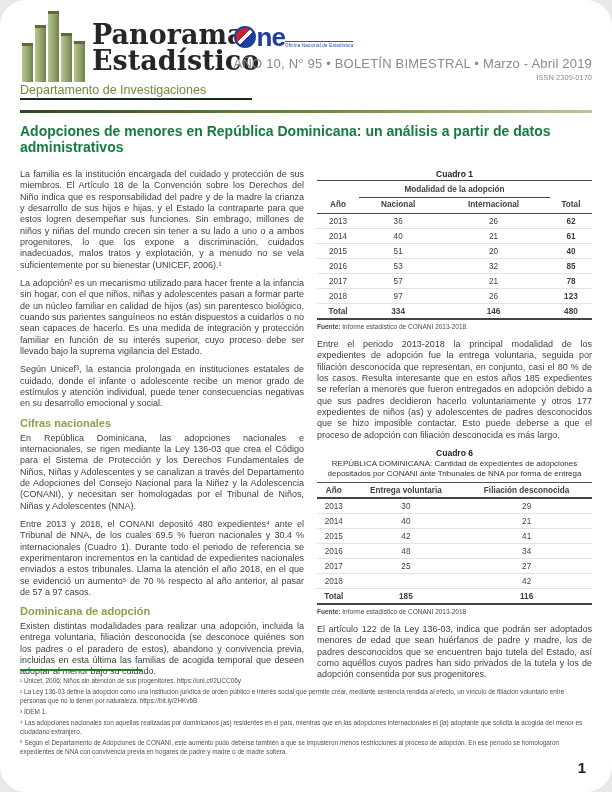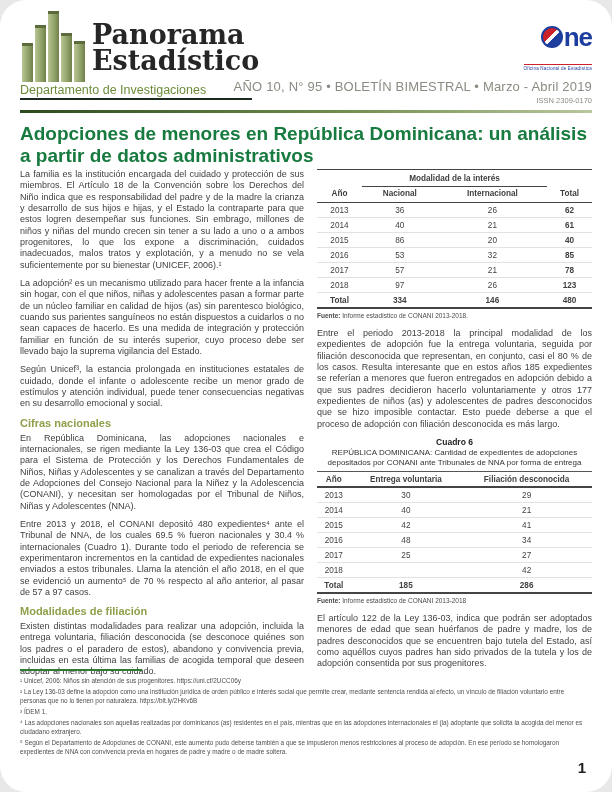--- a/index.html
+++ b/index.html
@@ -14,33 +14,33 @@
   .bars{position:absolute;left:2px;bottom:26px;display:flex;align-items:flex-end;gap:2px;}
   .bars .bar{width:11px;background:linear-gradient(to right,#b9c693,#8ea167 60%,#707f4b);border-top:3px solid #5c6b3c;}
   .bars .bar:nth-child(1){height:36px;}
   .bars .bar:nth-child(2){height:54px;}
   .bars .bar:nth-child(3){height:68px;}
   .bars .bar:nth-child(4){height:46px;}
   .bars .bar:nth-child(5){height:38px;}
   .brand-title{position:absolute;left:72px;top:2px;font-family:"DejaVu Serif",serif;font-weight:bold;color:#262626;font-size:27px;line-height:0.95;}
   .brand-sub{position:absolute;left:0;bottom:8px;width:232px;color:#6d8c3a;font-weight:normal;font-size:12.5px;border-bottom:2.5px solid #1c2a1e;padding-bottom:1px;}
   .head-right{position:absolute;right:0;top:6px;text-align:right;}
-  .one-logo{display:flex;flex-direction:column;align-items:flex-end;margin-bottom:8px;gap:15px;}
+  .one-logo{display:flex;flex-direction:row;align-items:flex-end;margin-bottom:8px;}
   .one-row{display:flex;align-items:center;gap:1px;}
   .one-circle{width:22px;height:22px;border-radius:50%;display:inline-block;
     background:linear-gradient(135deg,#cc2229 42%,#ffffff 42%,#ffffff 56%,#1e3e9e 56%);
     border:2px solid #1e3e9e;box-sizing:border-box;}
   .one-text{font-size:26px;font-weight:bold;color:#1e3e9e;letter-spacing:-1px;line-height:0.8;}
   .one-tagline{font-size:4.5px;color:#1e3e9e;border-top:1.5px solid #cc2229;margin-top:1px;padding-top:1px;letter-spacing:0.2px;}
   .meta1{font-size:13px;color:#8b8b83;letter-spacing:0.2px;}
   .meta2{font-size:7.5px;color:#8b8b83;margin-top:2px;}
   .head-divider{position:absolute;top:110px;left:20px;right:20px;height:3px;
     background:linear-gradient(to right,#2c4a1e,#6f8c4c 55%,#b9c79c);}
   
-  .article-title{position:absolute;top:123px;left:20px;right:20px;color:#177a3e;font-weight:bold;font-size:19px;line-height:1.15;}
+  .article-title{position:absolute;top:123px;left:20px;right:20px;color:#177a3e;font-weight:bold;font-size:14px;line-height:1.15;}
   
   .cols{position:absolute;top:169px;left:20px;right:20px;bottom:112px;display:flex;gap:13px;overflow:hidden;}
   .colL{flex:0 0 284px;}
   .colR{flex:1;min-width:0;}
   .body-p{font-size:9px;line-height:1.26;text-align:justify;margin:0 0 7px 0;}
   .subhead{color:#8ea04b;font-weight:bold;font-size:11px;margin:3px 0 4px 0;}
   
   .tbl-caption{text-align:center;font-weight:bold;font-size:8.5px;color:#222;margin:0 0 1px 0;}
   .tbl-sub{text-align:center;font-size:8px;color:#333;line-height:1.2;margin:0 6px 4px 6px;}
   table{width:100%;border-collapse:collapse;font-size:8.2px;color:#3f3f3f;}
@@ -100,31 +100,32 @@
   <div class="article-title">Adopciones de menores en República Dominicana: un análisis a partir de datos administrativos</div>
 
   <div class="cols">
     <div class="colL">
       <p class="body-p">La familia es la institución encargada del cuidado y protección de sus miembros. El Artículo 18 de la Convención sobre los Derechos del Niño indica que es responsabilidad del padre y de la madre la crianza y desarrollo de sus hijos e hijas, y el Estado la contraparte para que estos logren desempeñar sus funciones. Sin embrago, millones de niños y niñas del mundo crecen sin tener a su lado a uno o a ambos progenitores, lo que los expone a discriminación, cuidados inadecuados, malos tratos y explotación, y a menudo no se vela suficientemente por su bienestar (UNICEF, 2006).¹</p>
       <p class="body-p">La adopción² es un mecanismo utilizado para hacer frente a la infancia sin hogar, con el que niños, niñas y adolescentes pasan a formar parte de un núcleo familiar en calidad de hijos (as) sin parentesco biológico, cuando sus parientes sanguíneos no están dispuestos a cuidarlos o no sean capaces de hacerlo. Es una medida de integración y protección familiar en función de su interés superior, cuyo proceso debe ser llevado bajo la suprema vigilancia del Estado.</p>
       <p class="body-p">Según Unicef³, la estancia prolongada en instituciones estatales de cuidado, donde el infante o adolescente recibe un menor grado de estímulos y atención individual, puede tener consecuencias negativas en su desarrollo emocional y social.</p>
       <div class="subhead">Cifras nacionales</div>
       <p class="body-p">En República Dominicana, las adopciones nacionales e internacionales, se rigen mediante la Ley 136-03 que crea el Código para el Sistema de Protección y los Derechos Fundamentales de Niños, Niñas y Adolescentes y se canalizan a través del Departamento de Adopciones del Consejo Nacional para la Niñez y la Adolescencia (CONANI), y necesitan ser homologadas por el Tribunal de Niños, Niñas y Adolescentes (NNA).</p>
       <p class="body-p">Entre 2013 y 2018, el CONANI depositó 480 expedientes⁴ ante el Tribunal de NNA, de los cuales 69.5 % fueron nacionales y 30.4 % internacionales (Cuadro 1). Durante todo el periodo de referencia se experimentaron incrementos en la cantidad de expedientes nacionales enviados a estos tribunales. Llama la atención el año 2018, en el que se evidenció un aumento⁵ de 70 % respecto al año anterior, al pasar de 57 a 97 casos.</p>
-      <div class="subhead">Modalidades de filiación</div>
+      <div class="subhead">Dominicana de adopción</div>
       <p class="body-p">Existen distintas modalidades para realizar una adopción, incluida la entrega voluntaria, filiación desconocida (se desconoce quiénes son los padres o el paradero de estos), abandono y convivencia previa, incluidas en esta última las familias de acogida temporal que deseen adoptar al menor bajo su cuidado.</p>
     </div>
 
     <div class="colR">
 
+      <div class="tbl-caption">Cuadro 1</div>
       <table class="t1">
         <thead>
           <tr>
             <th></th>
-            <th class="group" colspan="2">Modalidad de la interés</th>
+            <th class="group" colspan="2">Modalidad de la adopción</th>
             <th></th>
           </tr>
           <tr class="colrow">
             <th>Año</th>
             <th>Nacional</th>
             <th>Internacional</th>
             <th>Total</th>
           </tr>
         </thead>
         <tbody>
@@ -135,21 +136,21 @@
               <td>62</td>
             </tr>
             <tr>
               <td>2014</td>
               <td>40</td>
               <td>21</td>
               <td>61</td>
             </tr>
             <tr>
               <td>2015</td>
-              <td>86</td>
+              <td>51</td>
               <td>20</td>
               <td>40</td>
             </tr>
             <tr>
               <td>2016</td>
               <td>53</td>
               <td>32</td>
               <td>85</td>
             </tr>
             <tr>
@@ -213,21 +214,21 @@
               <td>27</td>
             </tr>
             <tr>
               <td>2018</td>
               <td></td>
               <td>42</td>
             </tr>
             <tr>
               <td>Total</td>
               <td>185</td>
-              <td>286</td>
+              <td>116</td>
             </tr>
           </tbody>
       </table>
       <div class="fuente"><b>Fuente:</b><span> Informe estadístico de CONANI 2013-2018</span></div>
 
       <p class="body-p">El artículo 122 de la Ley 136-03, indica que podrán ser adoptados menores de edad que sean huérfanos de padre y madre, los de padres desconocidos que se encuentren bajo tutela del Estado, así como aquéllos cuyos padres han sido privados de la tutela y los de adopción consentida por sus progenitores.</p>
     </div>
   </div>
 
   <div class="footnotes">

